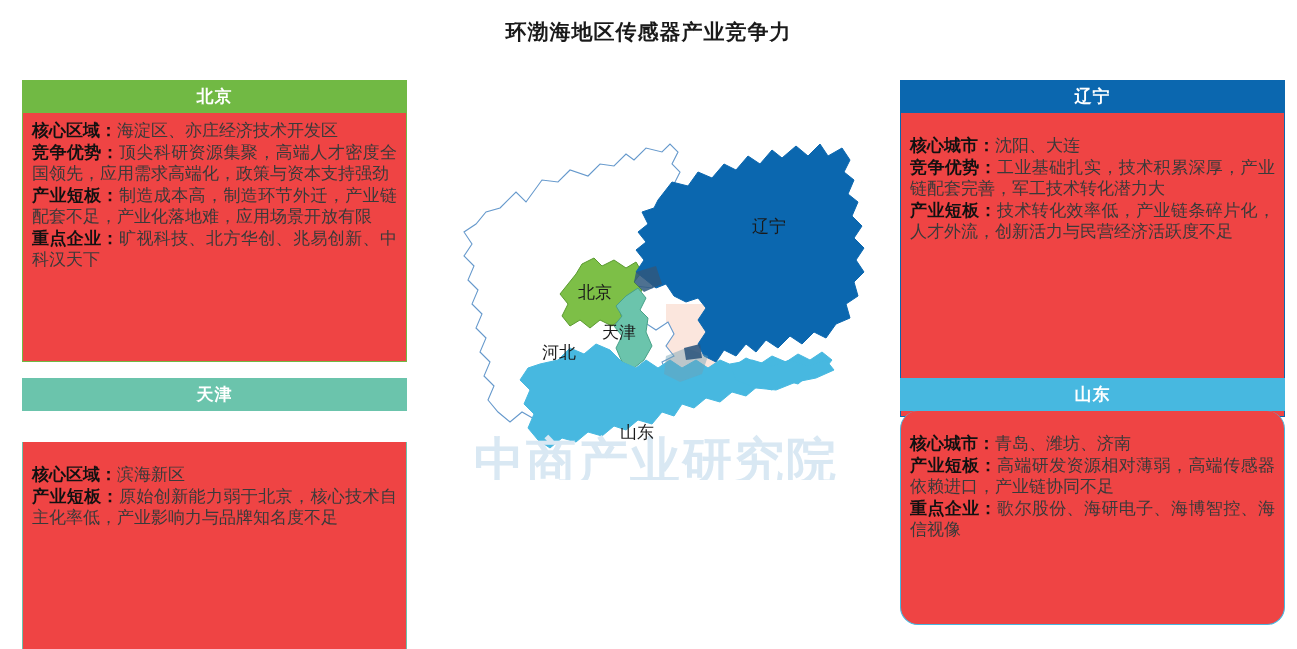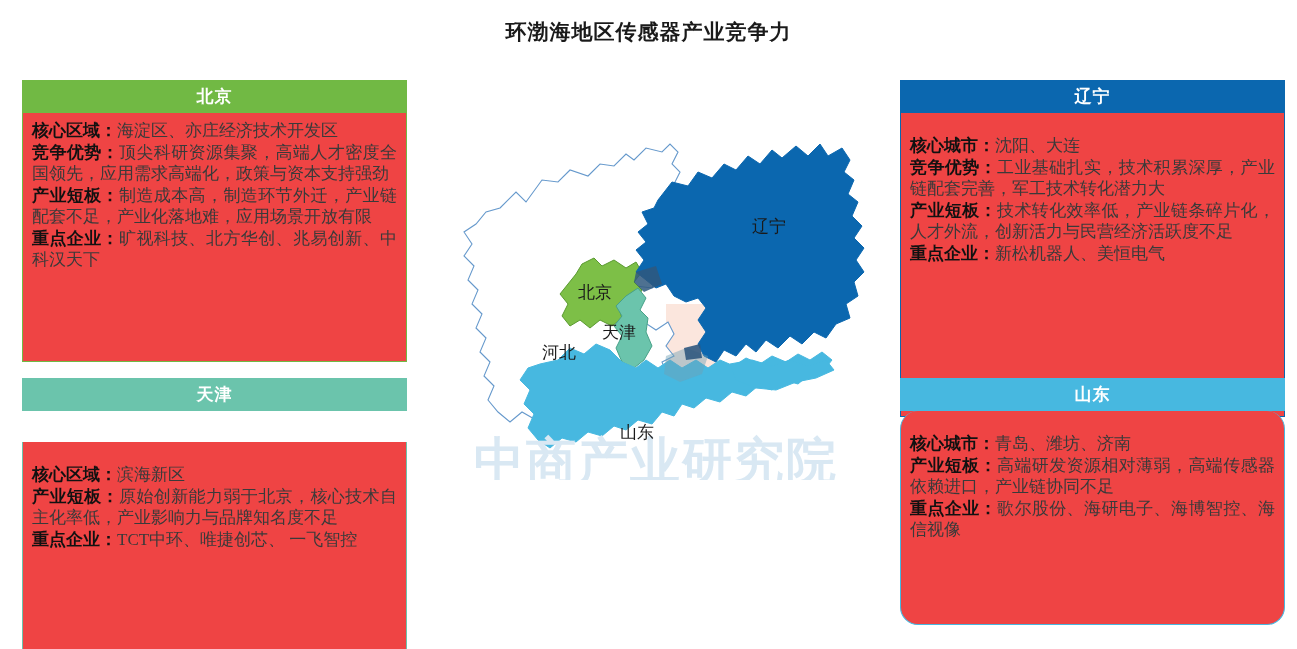--- a/index.html
+++ b/index.html
@@ -186,31 +186,29 @@
     <div class="row"><span class="lbl">产业短板：</span><span>制造成本高，制造环节外迁，产业链配套不足，产业化落地难，应用场景开放有限</span></div>
     <div class="row"><span class="lbl">重点企业：</span><span>旷视科技、北方华创、兆易创新、中科汉天下</span></div>
   </div>
 </div>
 
 <div class="card" id="card-tianjin">
   <div class="card-header">天津</div>
   <div class="card-body pad-top">
     <div class="row"><span class="lbl">核心区域：</span><span>滨海新区</span></div>
     <div class="row"><span class="lbl">产业短板：</span><span>原始创新能力弱于北京，核心技术自主化率低，产业影响力与品牌知名度不足</span></div>
-    <div class="row"><span class="lbl">重点企业：</span><span>TCT中环、唯捷创芯、 一飞智控</span></div>
   </div>
 </div>
 
 <div class="card" id="card-liaoning">
   <div class="card-header">辽宁</div>
   <div class="card-body pad-top">
     <div class="row"><span class="lbl">核心城市：</span><span>沈阳、大连</span></div>
     <div class="row"><span class="lbl">竞争优势：</span><span>工业基础扎实，技术积累深厚，产业链配套完善，军工技术转化潜力大</span></div>
     <div class="row"><span class="lbl">产业短板：</span><span>技术转化效率低，产业链条碎片化，人才外流，创新活力与民营经济活跃度不足</span></div>
-    <div class="row"><span class="lbl">重点企业：</span><span>新松机器人、美恒电气</span></div>
   </div>
 </div>
 
 <div class="card" id="card-shandong">
   <div class="card-header">山东</div>
   <div class="card-body pad-top">
     <div class="row"><span class="lbl">核心城市：</span><span>青岛、潍坊、济南</span></div>
     <div class="row"><span class="lbl">产业短板：</span><span>高端研发资源相对薄弱，高端传感器依赖进口，产业链协同不足</span></div>
     <div class="row"><span class="lbl">重点企业：</span><span>歌尔股份、海研电子、海博智控、海信视像</span></div>
   </div>

